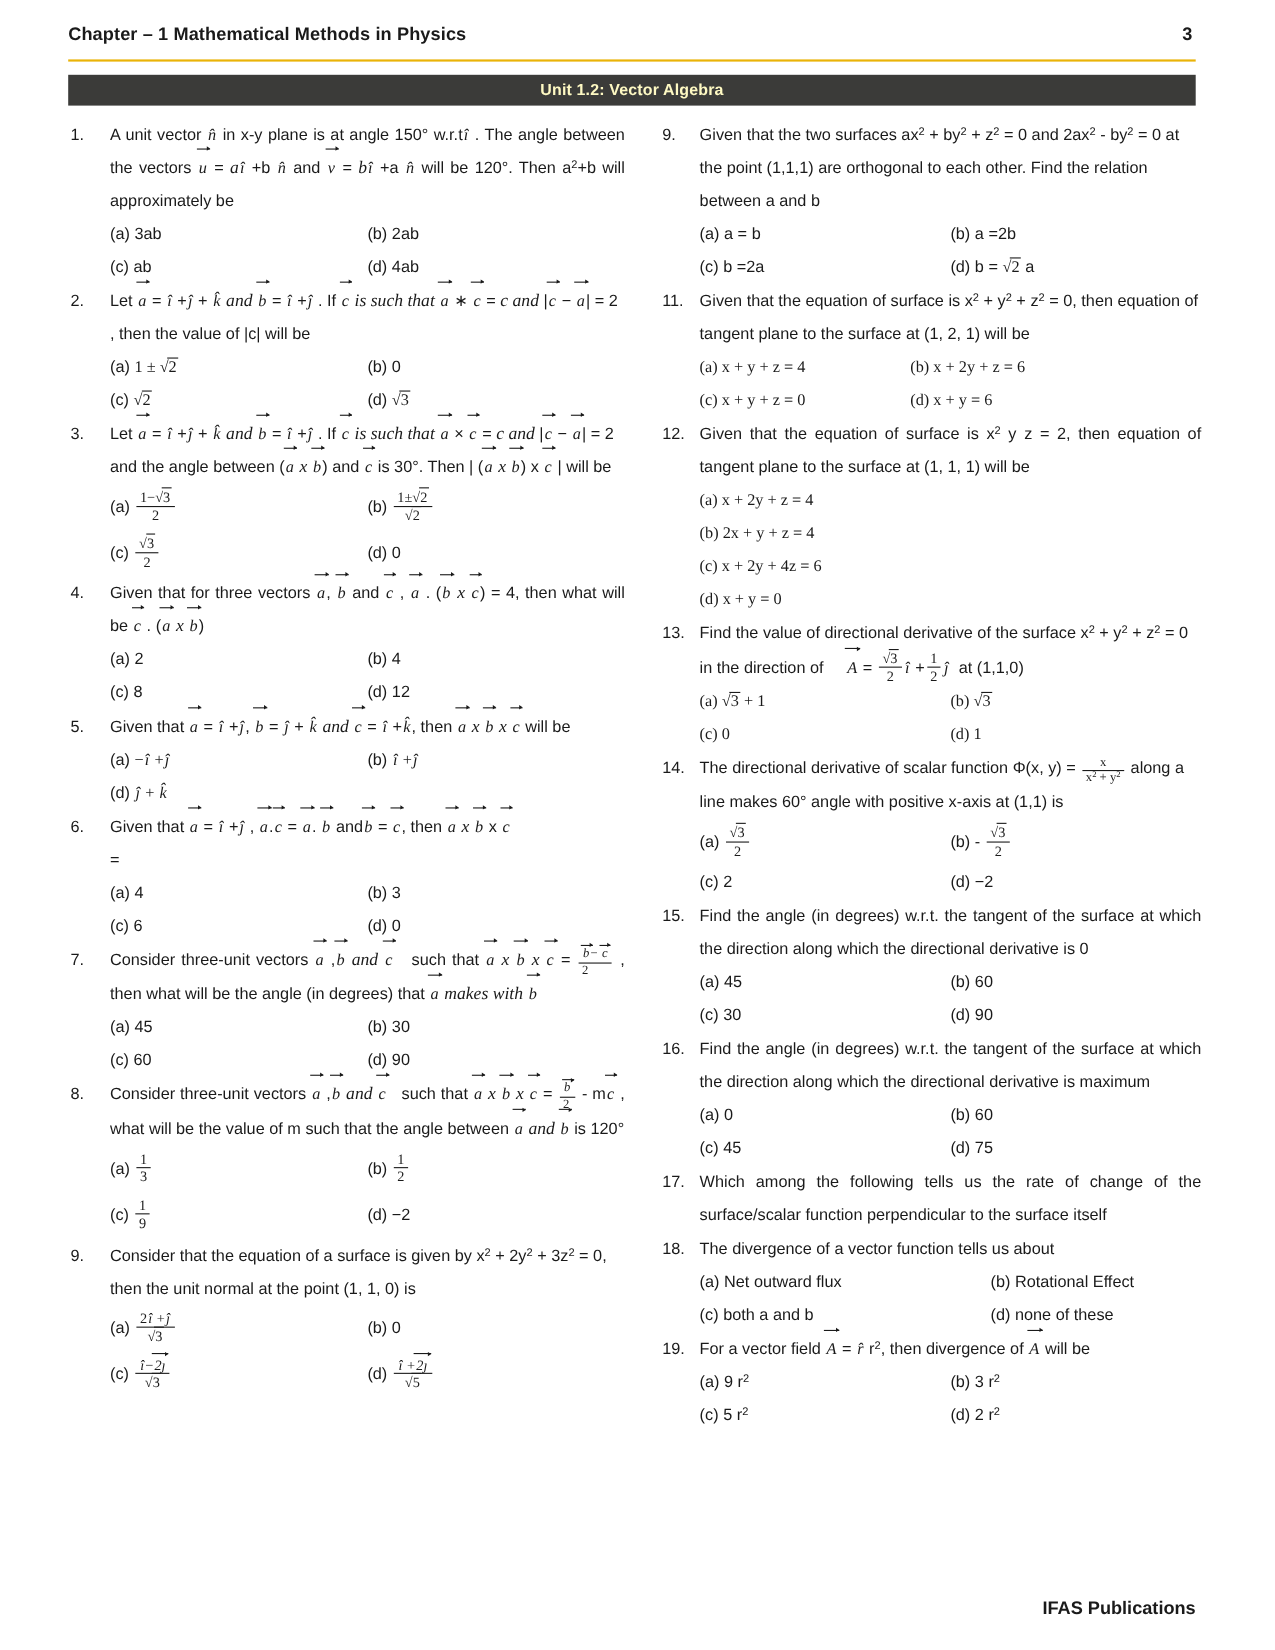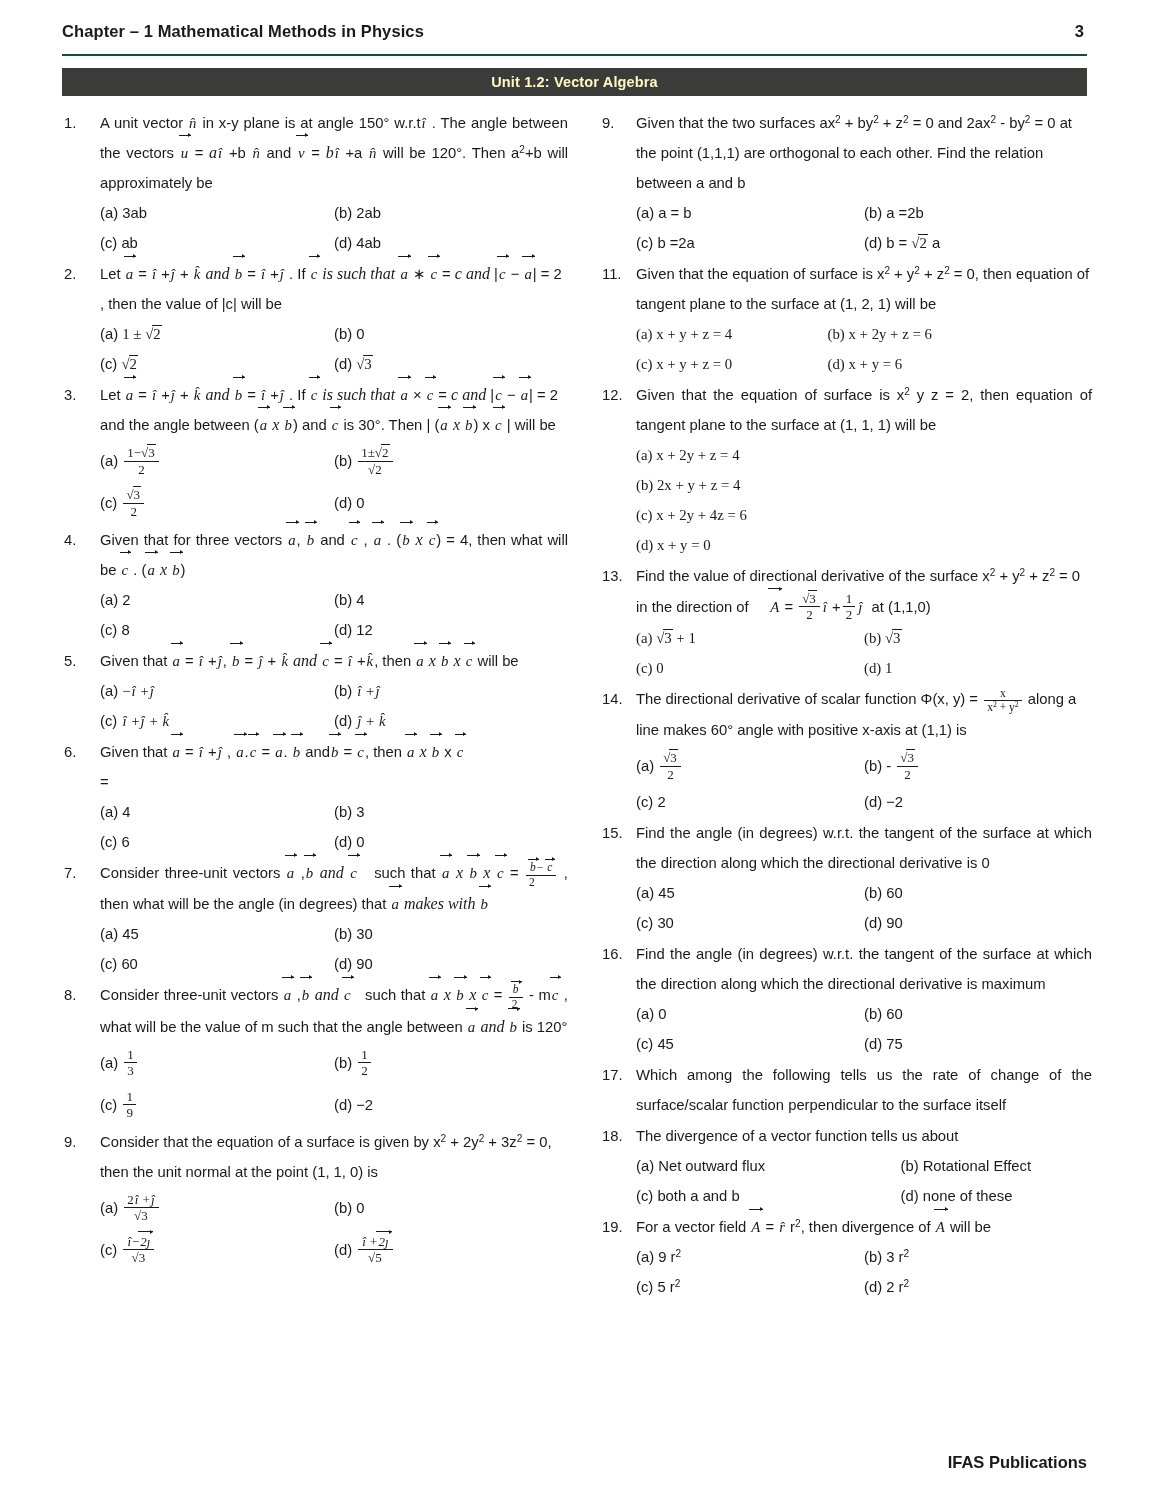--- a/index.html
+++ b/index.html
@@ -12,21 +12,21 @@
     color: #1a1a1a;
     position: relative;
     overflow: hidden;
   }
 
   
   .page-head {
     position: absolute;
     left: 62px; right: 72px; top: 22px;
     height: 34px;
-    border-bottom: 2px solid #14532d;
+    border-bottom: 2px solid #eab308;
     display: flex;
     align-items: flex-start;
     justify-content: space-between;
   }
   .page-head-title {
     font-size: 16.5px;
     font-weight: 600;
     letter-spacing: .1px;
     white-space: nowrap;
   }
@@ -218,21 +218,20 @@
       </div>
     </div>
 
     <div class="q">
       <div class="q-num">5.</div>
       <div class="q-body">
         <p class="stem just">Given that <span class="vec">a</span> = <span class="hatw">î</span> +<span class="hatw">ĵ</span>, <span class="vec">b</span> = <span class="hatw">ĵ</span> + <span class="hatw">k̂</span> <span class="ital">and</span> <span class="vec">c</span> = <span class="hatw">î</span> +<span class="hatw">k̂</span>, then <span class="vec">a</span> <span class="ital">x</span> <span class="vec">b</span> <span class="ital">x</span> <span class="vec">c</span> will be</p>
         <div class="opts">
           <div class="opt"><span>(a)</span> <span class="mth">−<span class="hatw">î</span> +<span class="hatw">ĵ</span></span></div>
           <div class="opt"><span>(b)</span> <span class="mth"><span class="hatw">î</span> +<span class="hatw">ĵ</span></span></div>
-          <div class="opt"><span>(c)</span> <span class="mth"><span class="hatw">î</span> +<span class="hatw">ĵ</span> + <span class="hatw">k̂</span></span></div>
           <div class="opt"><span>(d)</span> <span class="mth"><span class="hatw">ĵ</span> + <span class="hatw">k̂</span></span></div>
         </div>
       </div>
     </div>
 
     <div class="q">
       <div class="q-num">6.</div>
       <div class="q-body">
         <p class="stem">Given that <span class="vec">a</span> = <span class="hatw">î</span> +<span class="hatw">ĵ</span> , <span class="vec">a</span>.<span class="vec">c</span> = <span class="vec">a</span>. <span class="vec">b</span> and<span class="vec">b</span> = <span class="vec">c</span>, then <span class="vec">a</span> <span class="ital">x</span> <span class="vec">b</span> x <span class="vec">c</span><br>=</p>
         <div class="opts">

